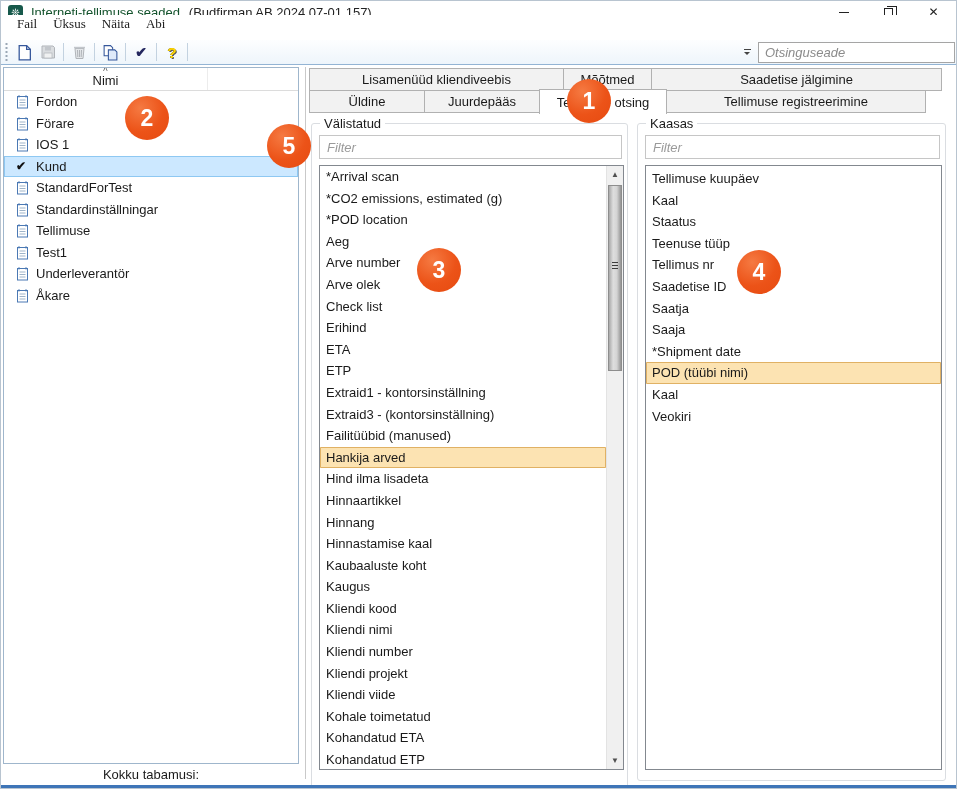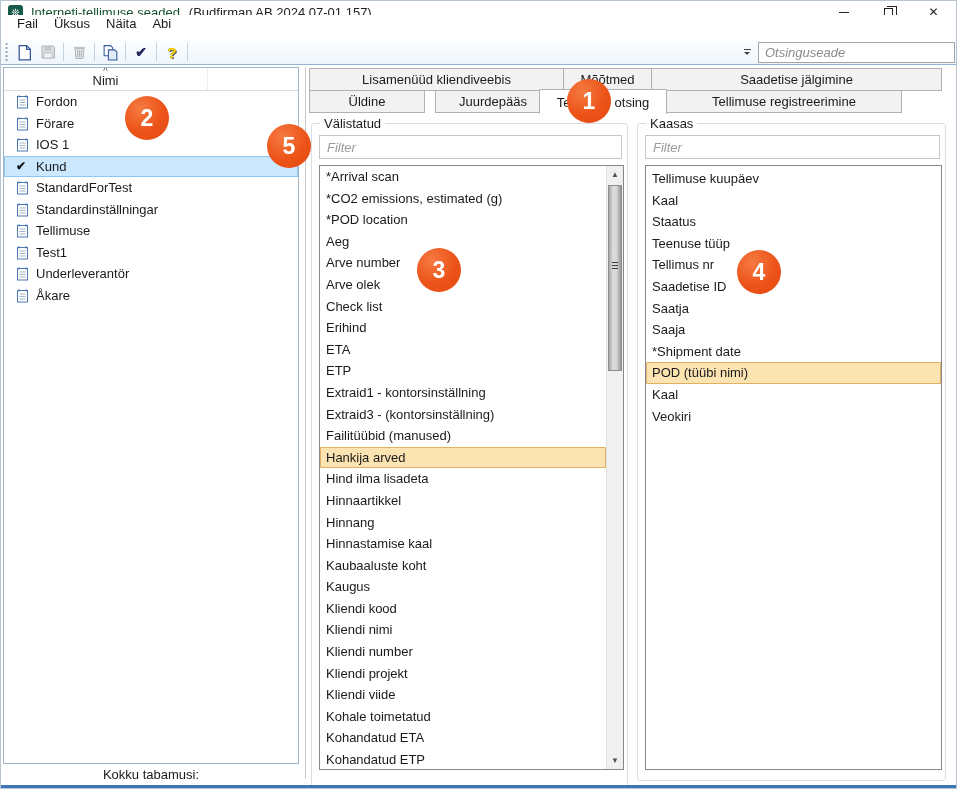--- a/index.html
+++ b/index.html
@@ -14,21 +14,21 @@
   .app-icon{width:15px;height:15px;background:#17594b;border-radius:3px;color:#fff;font-size:10px;line-height:15px;text-align:center;margin-right:8px;flex:0 0 auto;}
   .title-main{color:#14532d;margin-right:9px;white-space:nowrap;}
   .title-sub{color:#222;white-space:nowrap;}
   .win-controls{margin-left:auto;display:flex;height:22px;}
   .winbtn{width:45px;height:22px;display:flex;align-items:center;justify-content:center;color:#222;}
   .glyph-min{width:10px;height:1px;background:#222;display:block;}
   .glyph-max{width:9px;height:9px;border:1px solid #222;position:relative;display:block;background:#fff;}
   .glyph-max::before{content:"";position:absolute;top:-3px;left:2px;width:9px;height:9px;border:1px solid #222;border-left:none;border-bottom:none;}
   .glyph-close{font-size:12px;line-height:12px;}
   
-  .menubar{position:absolute;top:14px;left:0;right:0;height:17px;display:flex;align-items:center;padding-left:8px;background:#fff;}
+  .menubar{position:absolute;top:14px;left:0;right:0;height:17px;display:flex;align-items:center;padding-left:8px;background:#fff;font-family:Liberation Serif, serif;}
   .menu-item{padding:0 8px;height:17px;line-height:17px;}
   
   .toolbar{position:absolute;top:39px;left:0;right:0;height:25px;background:linear-gradient(#fdfeff,#eef5fb);
     border-bottom:1px solid #93b4d4;display:flex;align-items:center;padding:0 1px;}
   .grip{width:5px;height:18px;margin:0 3px 0 2px;background-image:radial-gradient(circle,#9aa7b5 1px,transparent 1.2px);background-size:4px 4px;background-position:center;}
   .tbtn{width:24px;height:22px;display:flex;align-items:center;justify-content:center;}
   .tsep{width:1px;height:18px;background:#c3d2e0;margin:0 3px;}
   .check-glyph{color:#24275f;font-size:14px;font-weight:bold;line-height:14px;}
   .help-glyph{color:#ffd400;font-size:15px;font-weight:bold;line-height:15px;text-shadow:1px 1px 0 #5a5a5a,-0.5px -0.5px 0 #8a7a00;}
   .overflow-btn{margin-left:auto;width:16px;height:20px;display:flex;flex-direction:column;align-items:center;justify-content:center;margin-right:3px;}
@@ -295,27 +295,27 @@
     </div>
   <div class="tab" style="left:562px;top:67px;width:89px;">
       <span>Mõõtmed</span>
     </div>
   <div class="tab" style="left:650px;top:67px;width:291px;">
       <span>Saadetise jälgimine</span>
     </div>
   <div class="tab" style="left:308px;top:89px;width:116px;">
       <span>Üldine</span>
     </div>
-  <div class="tab" style="left:434px;top:89px;width:116px;">
+  <div class="tab" style="left:423px;top:89px;width:116px;">
       <span>Juurdepääs</span>
     </div>
   <div class="tab active" style="left:538px;top:88px;width:128px;">
       <span>Tellimuse otsing</span>
     </div>
-  <div class="tab" style="left:665px;top:89px;width:236px;">
+  <div class="tab" style="left:665px;top:89px;width:260px;">
       <span>Tellimuse registreerimine</span>
     </div>
 
   <div class="groupbox" style="left:310px;top:122px;width:317px;height:742px;">
     <span class="gb-label">Välistatud</span>
     <input class="filter-input" style="width: 303px;" type="text" placeholder="Filter">
     <div class="listbox" style="width:305px;height:605px;">
       <div style="margin-right:17px;">
         <div class="lb-row">*Arrival scan</div>
         <div class="lb-row">*CO2 emissions, estimated (g)</div>

